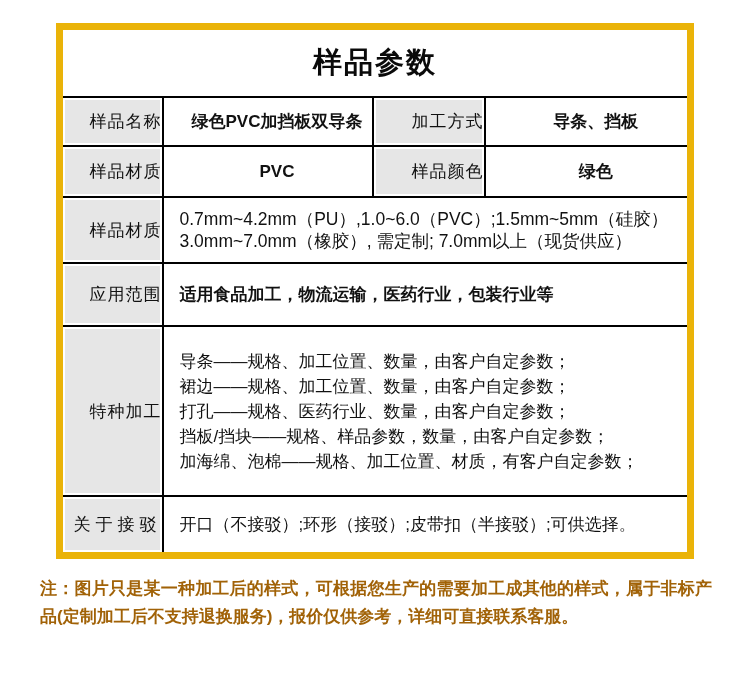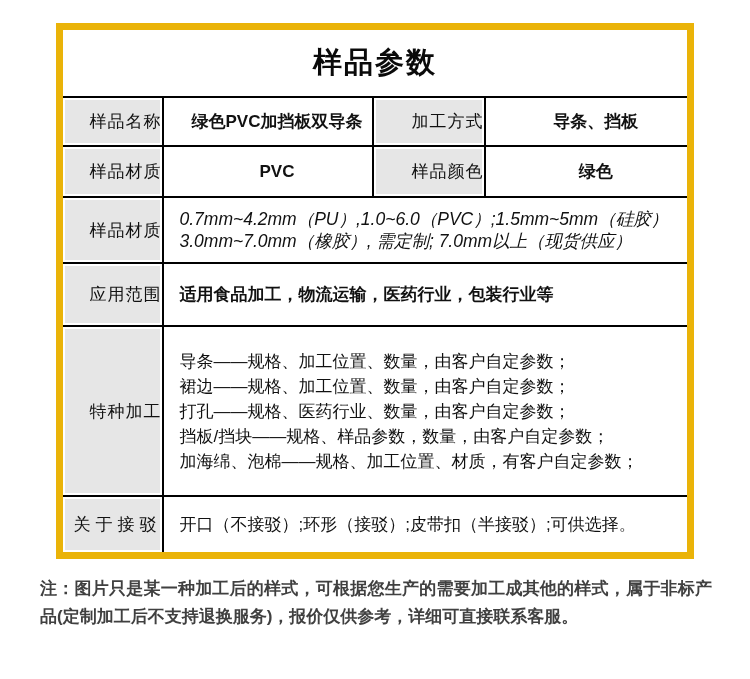--- a/index.html
+++ b/index.html
@@ -65,32 +65,31 @@
   }
   .r1 { height: 49px; }
   .r2 { height: 51px; }
   .r3 { height: 66px; }
   .r4 { height: 63px; }
   .r5 { height: 170px; }
   .r6 { height: 59px; }
   .lines div {
     line-height: 22px;
     font-size: 17.5px;
-    font-style: italic;
   }
   .lines5 div {
     line-height: 25px;
     font-size: 17px;
   }
   .footnote {
     margin: 16px 38px 0 40px;
     font-size: 17px;
     font-weight: 700;
     line-height: 28px;
-    color: #404040;
+    color: #a16207;
     text-align: justify;
   }
 </style>
 </head>
 <body>
 
 <div class="page">
 
   <table class="spec">
     <colgroup>

